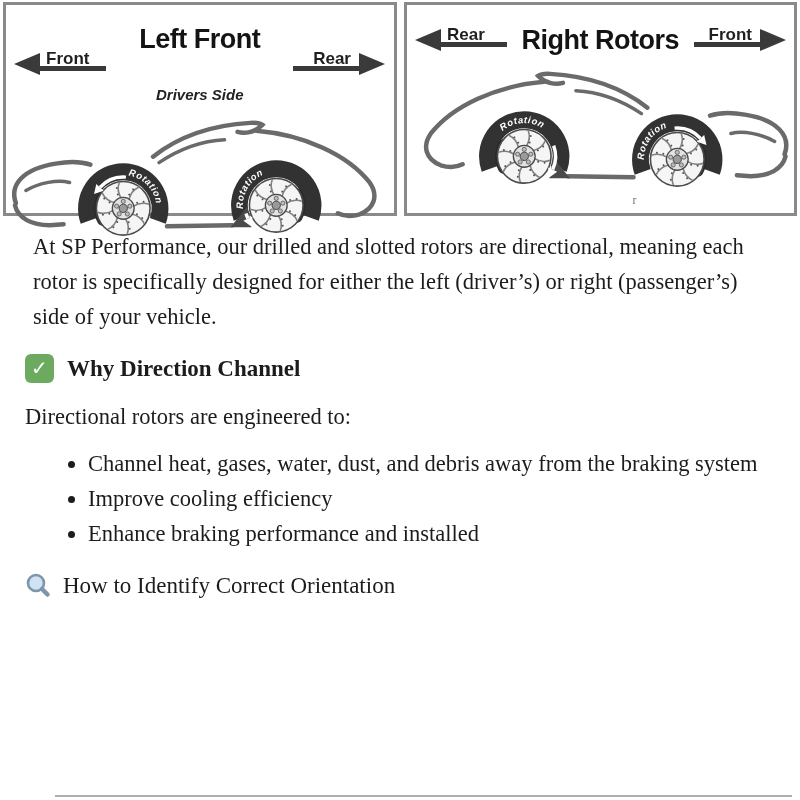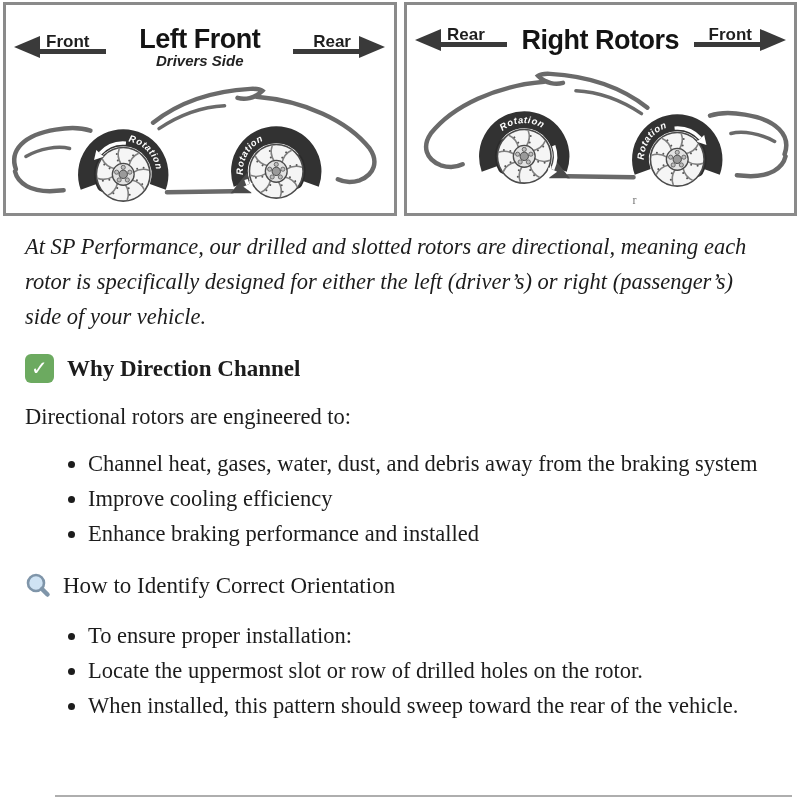--- a/index.html
+++ b/index.html
@@ -5,30 +5,30 @@
   html,body{margin:0;padding:0;background:#fff;}
   .page{position:relative;width:800px;height:800px;overflow:hidden;background:#fff;
         font-family:"Liberation Serif","DejaVu Serif",serif;color:#1c1c1c;}
 
   
   .diagram{display:flex;gap:7px;margin:2px 3px 0 3px;height:214px;}
   .panel{flex:1;border:3px solid #8a8a8a;background:#fff;position:relative;box-sizing:border-box;}
   .panel-header{display:flex;justify-content:space-between;align-items:center;padding:20px 6px 0 6px;}
   .title-block{text-align:center;margin-top:1px;}
   .panel-title{font-family:"Liberation Sans","DejaVu Sans",sans-serif;font-weight:800;font-size:27px;line-height:1.0;letter-spacing:-0.5px;color:#141414;}
-  .panel-subtitle{font-family:"Liberation Sans","DejaVu Sans",sans-serif;font-weight:700;font-style:italic;font-size:15px;line-height:1.1;color:#222;}
+  .panel-subtitle{font-family:"Liberation Sans","DejaVu Sans",sans-serif;font-weight:700;font-style:italic;font-size:15px;line-height:1.1;color:#222;margin-top:34px;}
   .dirtext{font-family:"Liberation Sans","DejaVu Sans",sans-serif;font-weight:700;font-size:17px;fill:#1f1f1f;}
   .car{display:block;width:100%;height:152px;margin-top:2px;}
   .rot{font-family:"Liberation Sans","DejaVu Sans",sans-serif;font-weight:700;font-style:italic;
        font-size:9.5px;letter-spacing:0.6px;fill:#ffffff;}
   .artifact{position:absolute;left:226px;top:188px;font-size:12px;color:#777;}
 
   
   .article{padding:0 28px 0 25px;font-size:22.5px;line-height:35px;}
-  .intro{margin:13px 0 0 0;max-width:742px;font-style:italic;}
+  .intro{margin:13px 0 0 8px;max-width:742px;}
   .sect{display:flex;align-items:center;gap:13px;font-size:23px;font-weight:700;margin:17px 0 0 0;line-height:35px;}
   .sect.light{font-weight:400;gap:11px;}
   .check-icon{display:inline-flex;align-items:center;justify-content:center;width:29px;height:29px;
       border-radius:6px;background:#6caa60;color:#fff;font-family:"DejaVu Sans",sans-serif;
       font-size:20px;font-weight:700;flex:0 0 auto;}
   .mag-icon{display:inline-flex;flex:0 0 auto;}
   .lead{margin:13px 0 0 0;}
   ul{margin:12px 0 0 0;padding-left:63px;list-style:disc;max-width:700px;}
   ul.second{margin-top:15px;}
   li{margin:0;padding:0;}
@@ -169,21 +169,16 @@
 
     <h2 class="sect light">
       <span class="mag-icon">
         <svg width="27" height="27">
           <circle cx="11" cy="11" r="8" fill="#cfe3f4" stroke="#7f95a9" stroke-width="2.6"></circle>
           <line x1="17" y1="17" x2="22.5" y2="22.5" stroke="#7f95a9" stroke-width="4.5" stroke-linecap="round"></line>
         </svg>
       </span>
       <span>How to Identify Correct Orientation</span>
     </h2>
-    <ul class="second">
-      <li>To ensure proper installation:</li>
-      <li>Locate the uppermost slot or row of drilled holes on the rotor.</li>
-      <li>When installed, this pattern should sweep toward the rear of the vehicle.</li>
-    </ul>
   </main>
 
   <div class="bottom-rule"></div>
 </div>
 
 </body></html>

